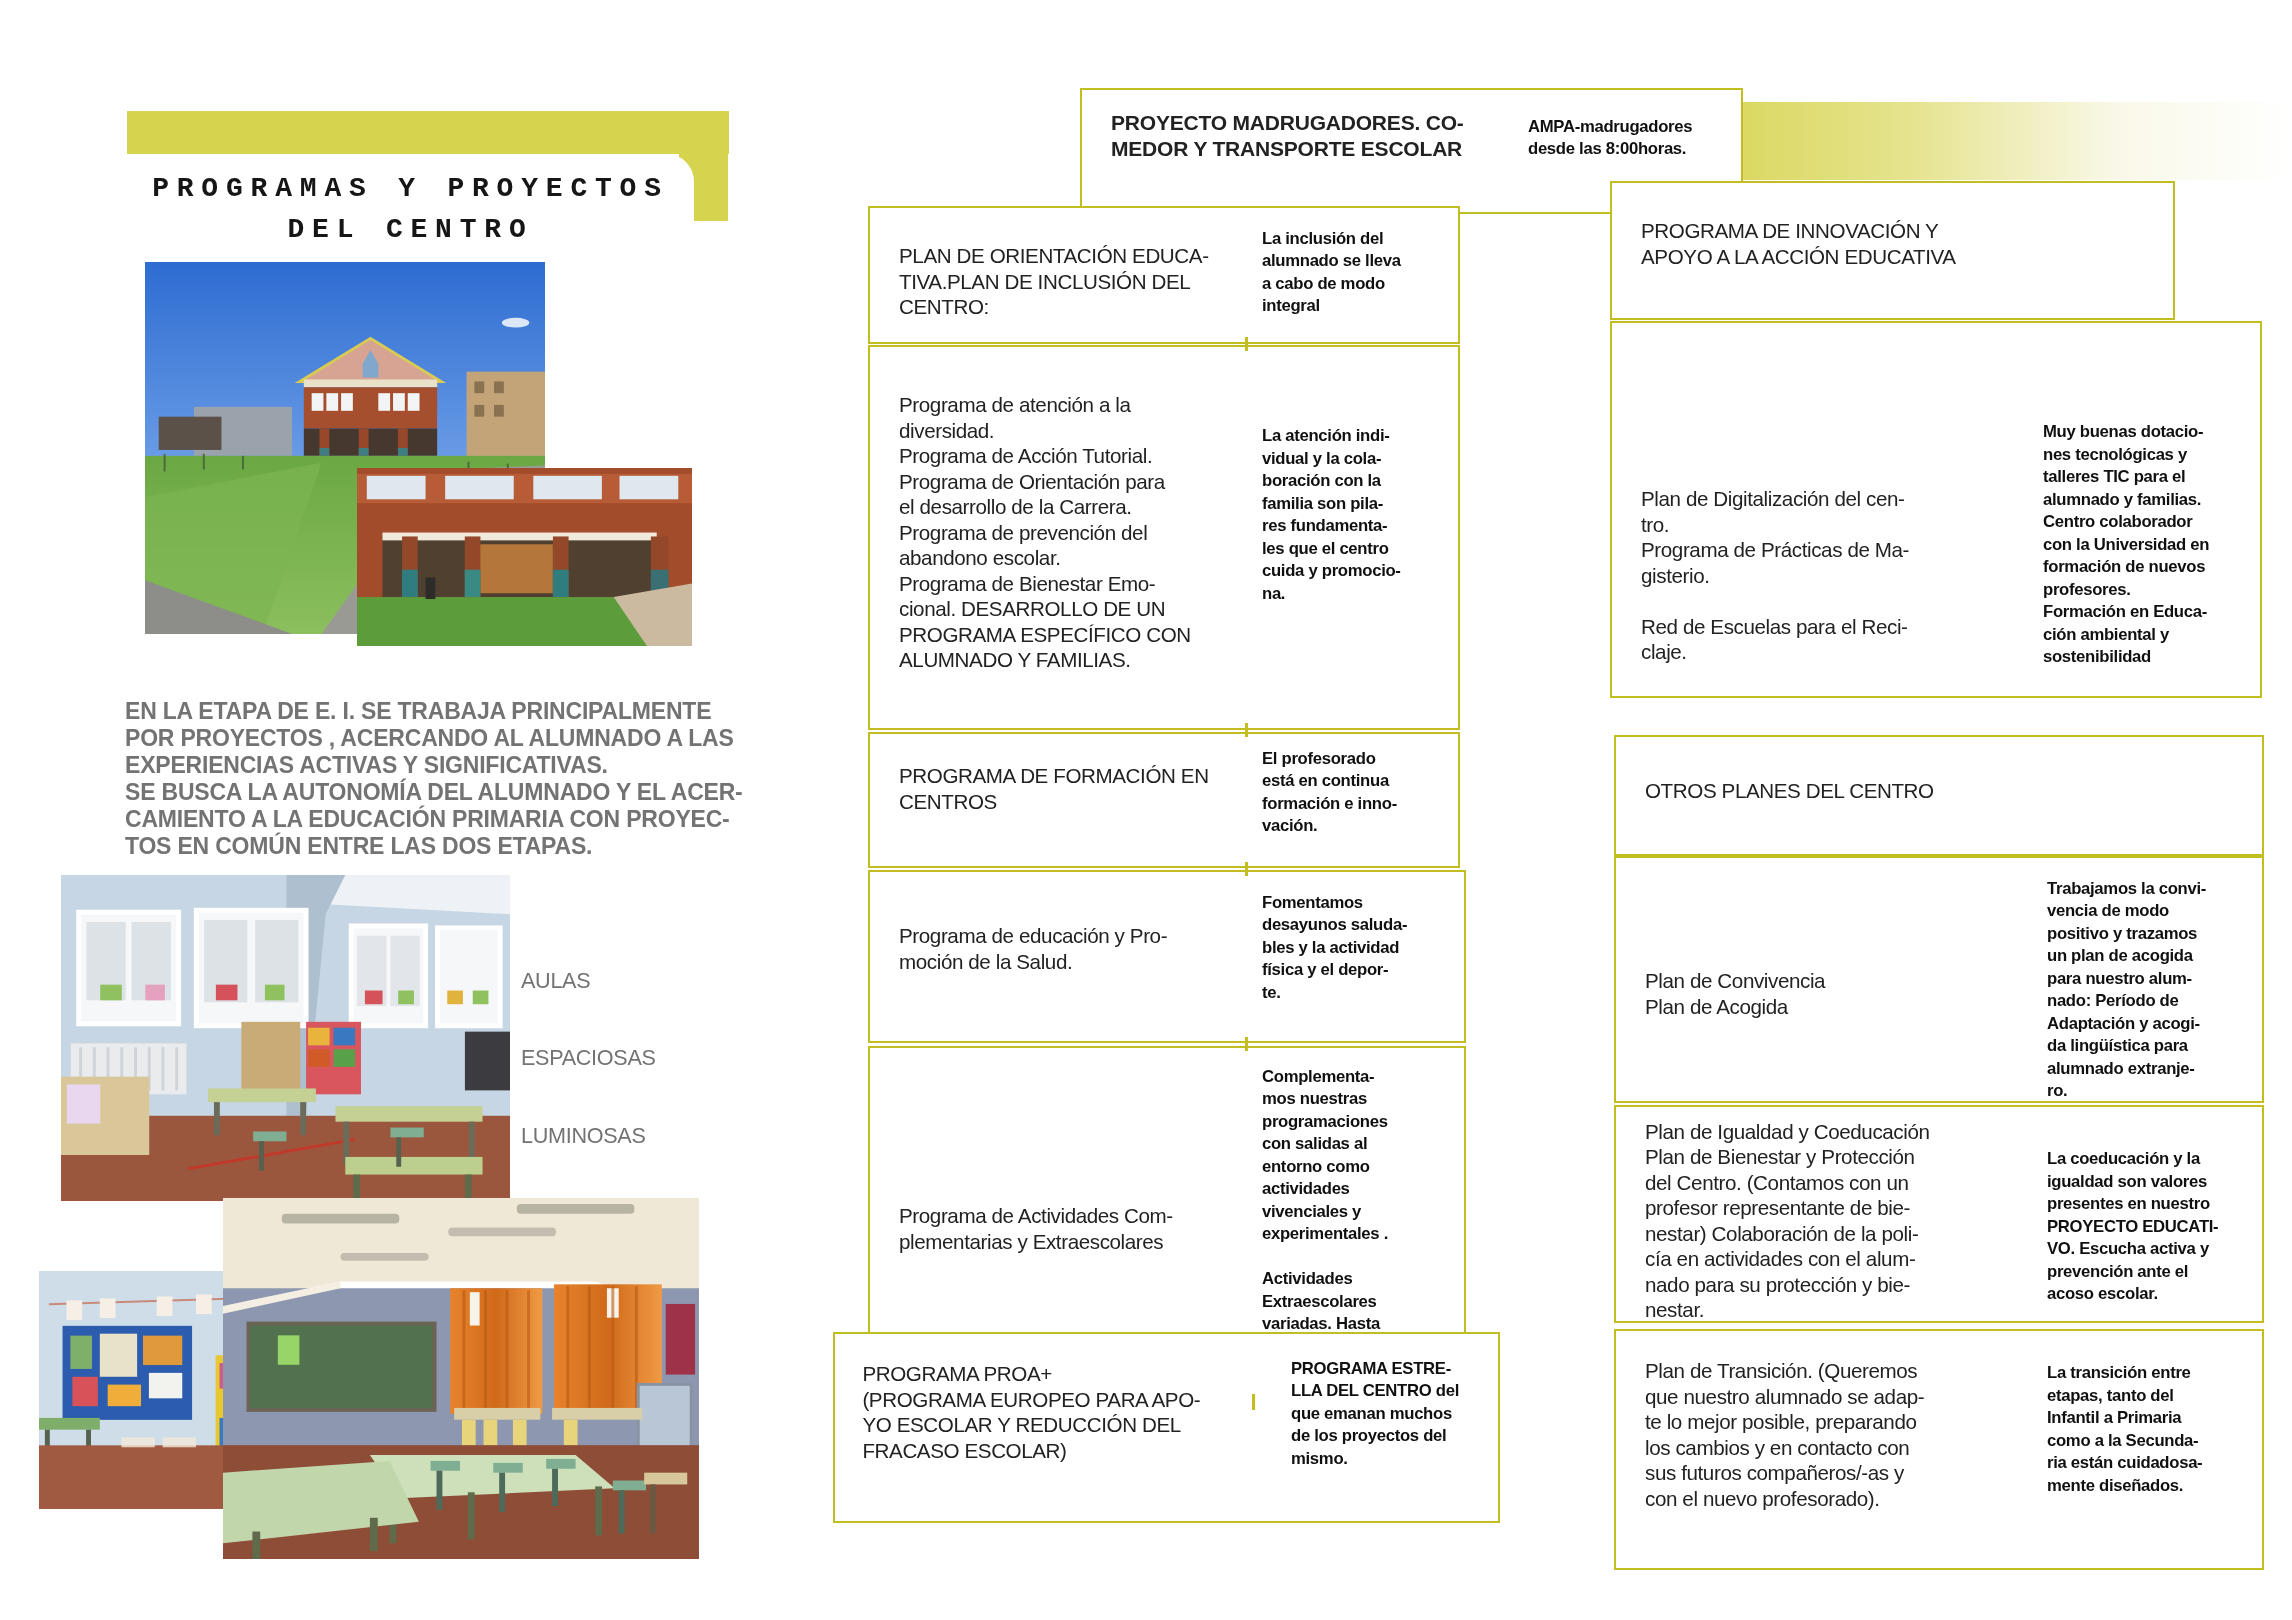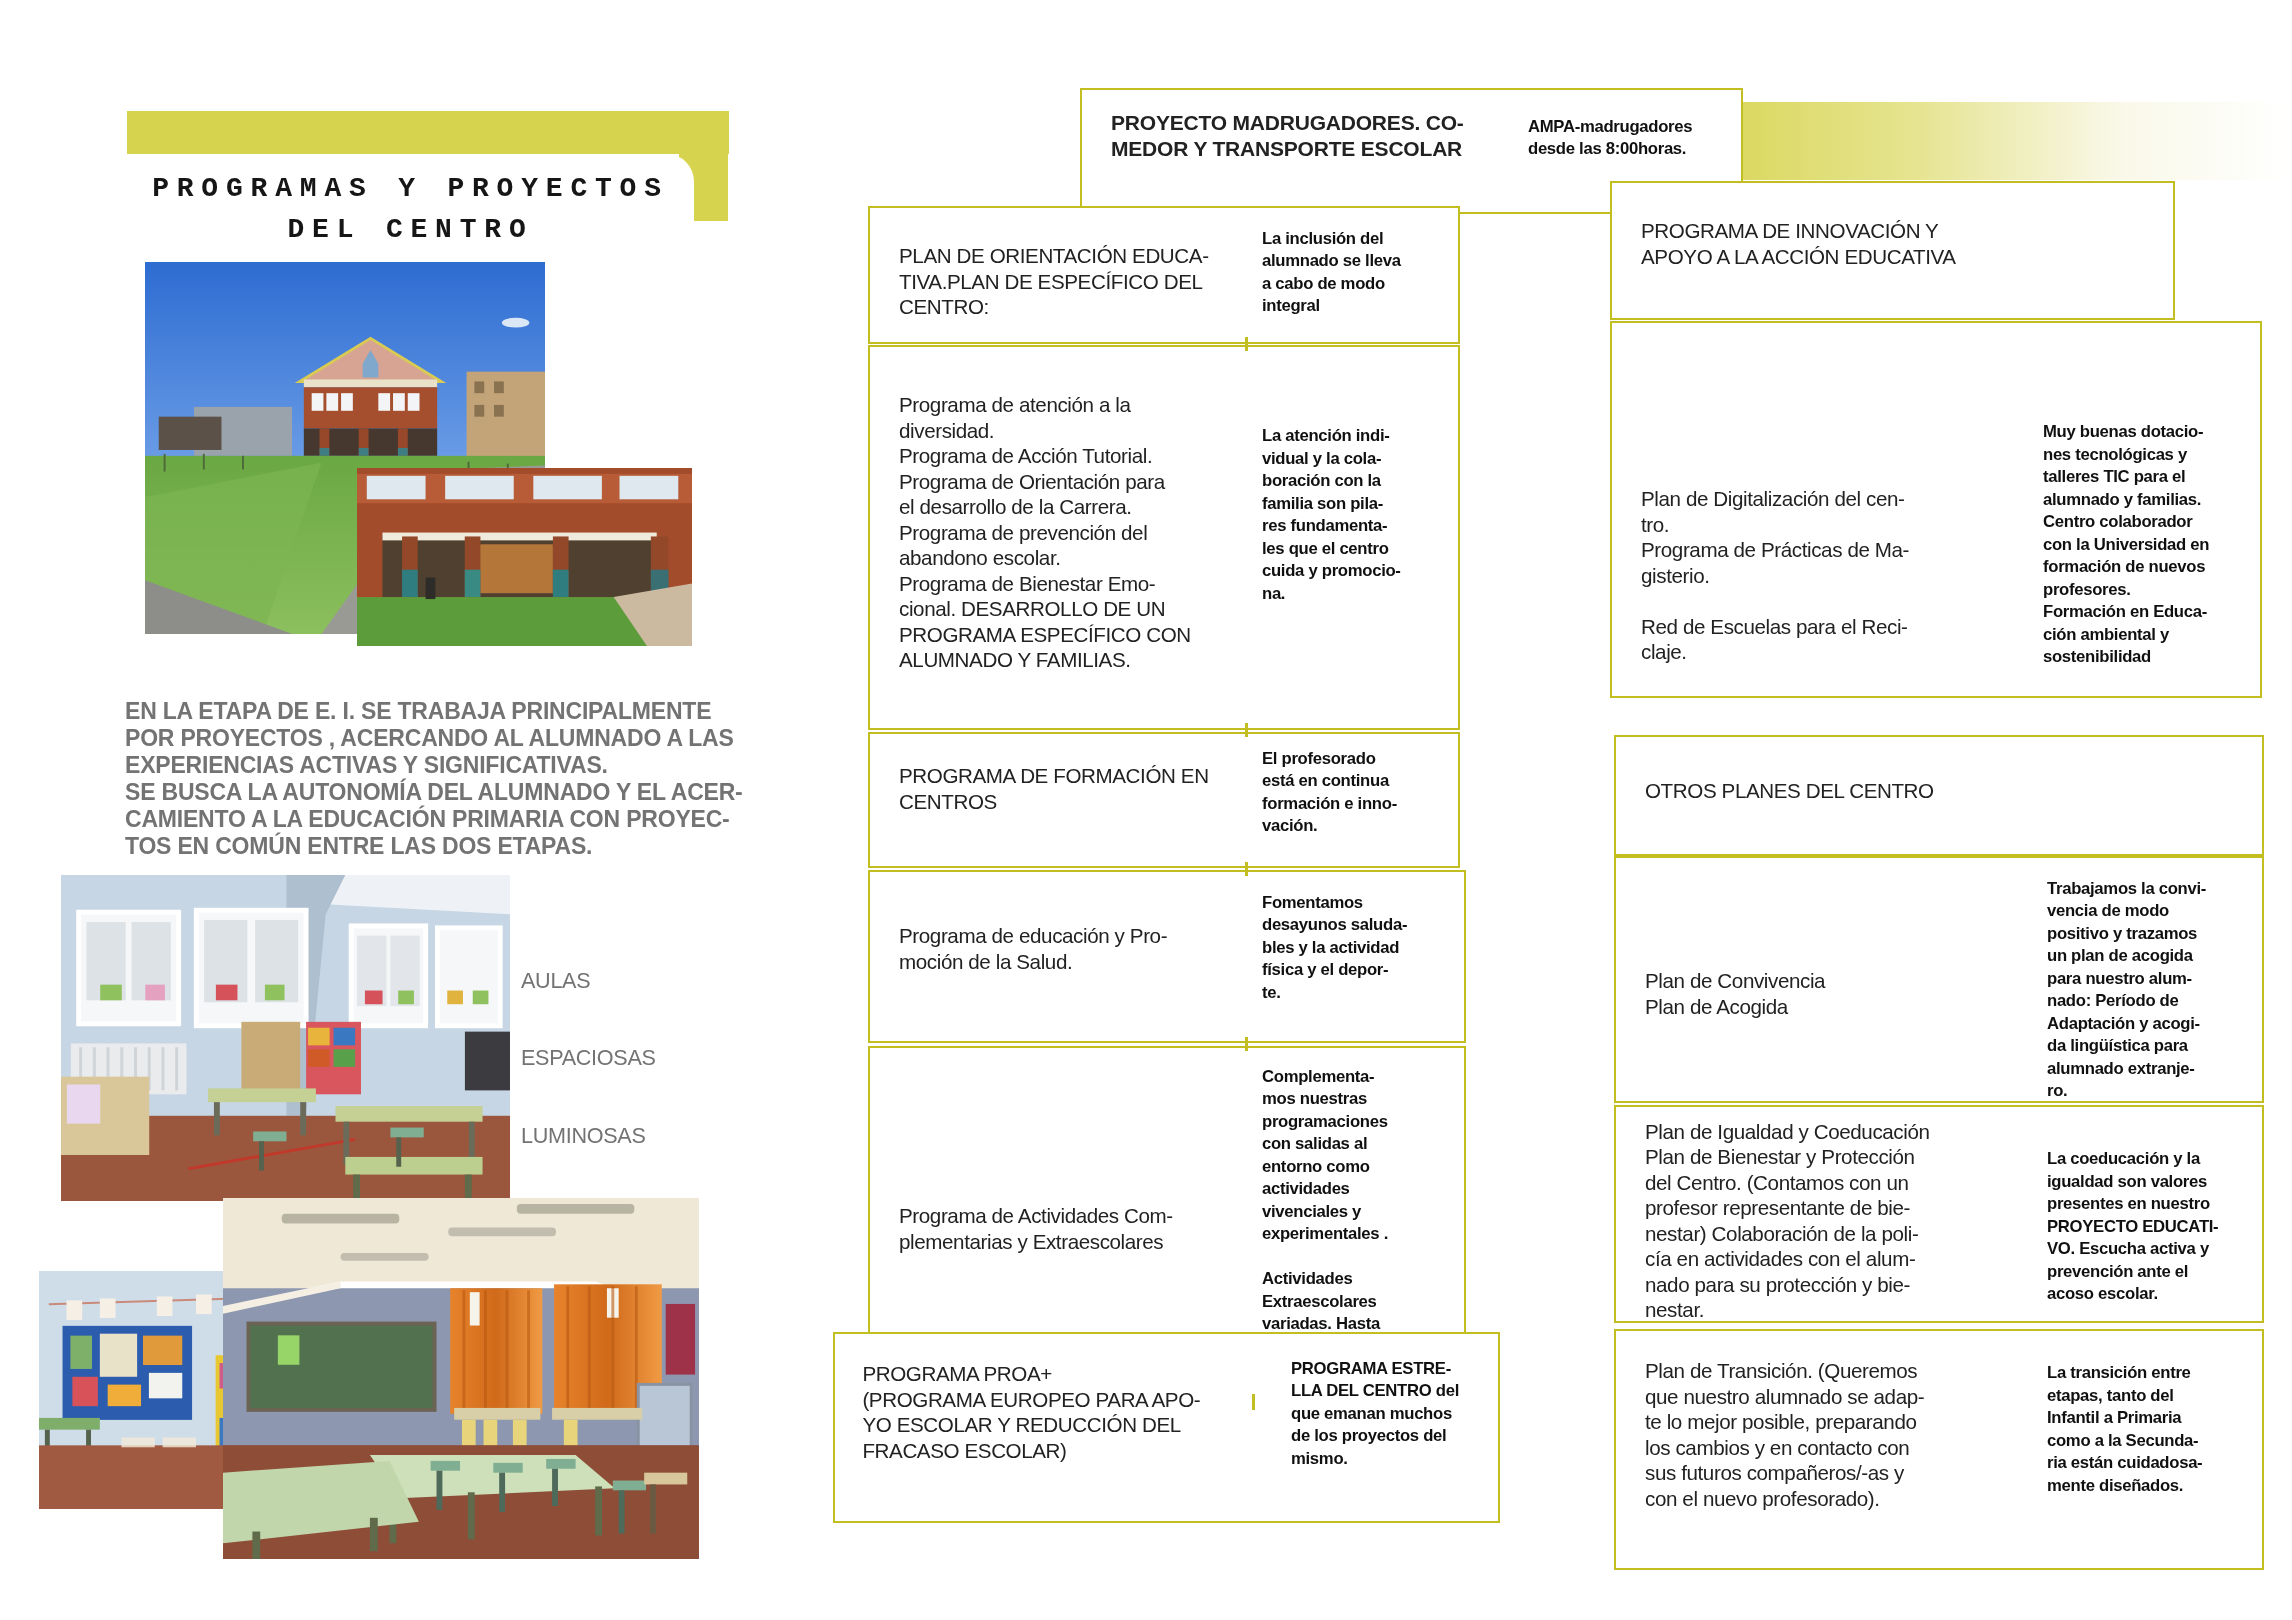--- a/index.html
+++ b/index.html
@@ -353,21 +353,21 @@
         <rect x="336" y="276" width="6" height="38" fill="#4e6a5a"></rect>
       <rect x="398" y="288" width="34" height="10" fill="#7fae92"></rect>
         <rect x="404" y="298" width="6" height="44" fill="#4e6a5a"></rect>
       <rect x="430" y="280" width="44" height="12" fill="#d8c79a"></rect>
         <rect x="436" y="292" width="6" height="50" fill="#6b5a42"></rect>
     </g>
   </svg>
 
   <div class="box m1">
     <div class="box-title">PLAN DE ORIENTACIÓN EDUCA-
-TIVA.PLAN DE ESPECÍFICO  DEL
+TIVA.PLAN DE INCLUSIÓN  DEL
 CENTRO:</div>
     <div class="box-note">La inclusión del
 alumnado se lleva
 a cabo de modo
 integral</div>
   </div>
   <div class="box m2">
     <div class="box-title">Programa de atención a la
 diversidad.
 Programa de Acción Tutorial.

